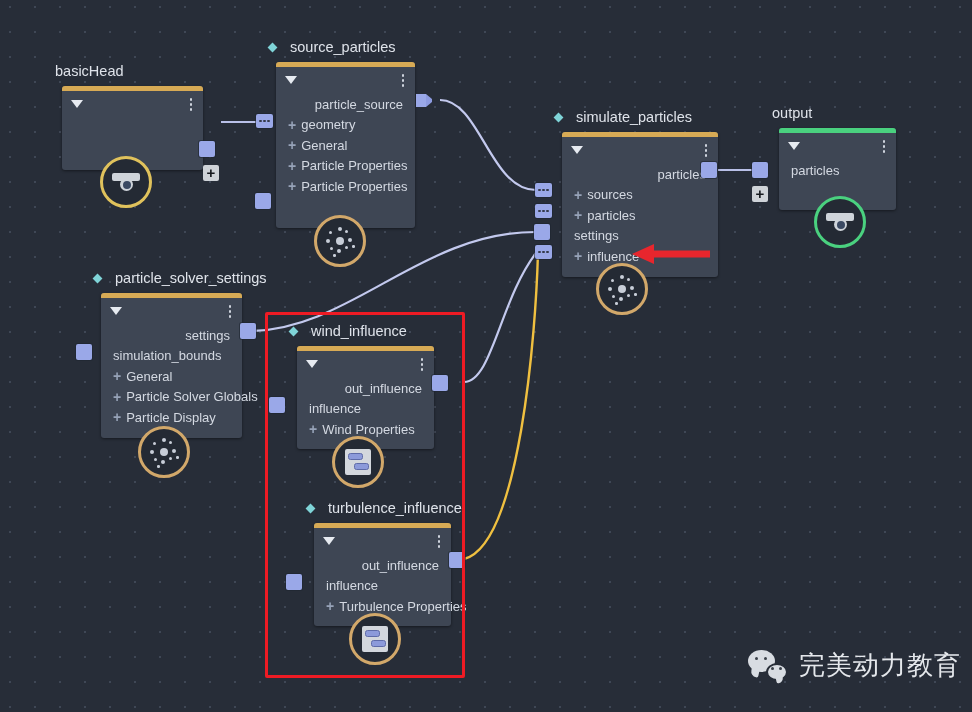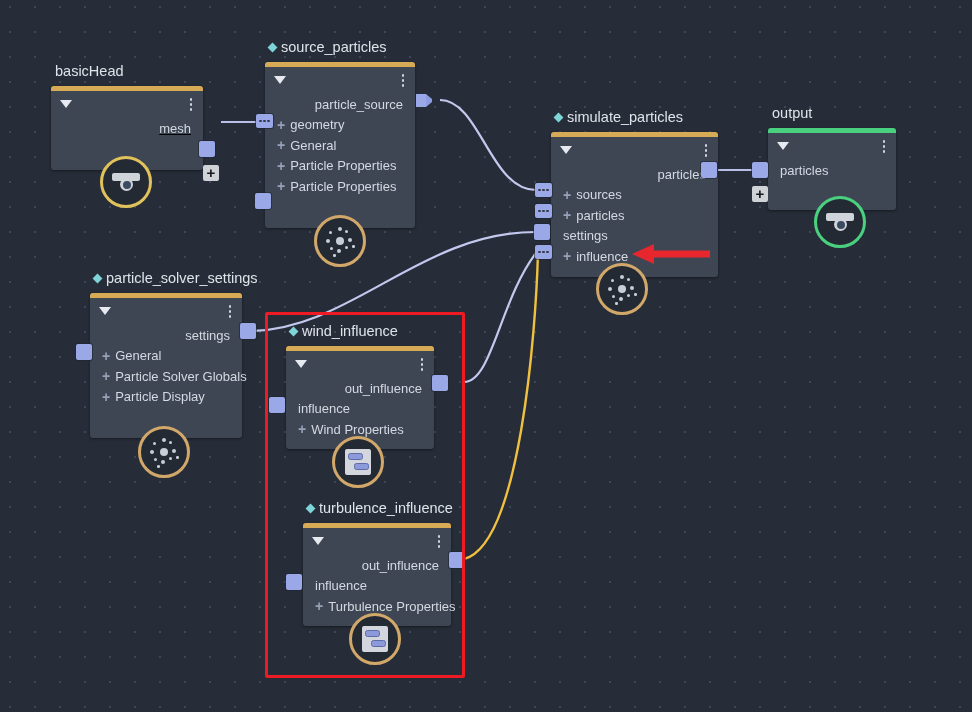--- a/index.html
+++ b/index.html
@@ -19,32 +19,33 @@
     background-position:9px 6px;
   }
   svg.wires{position:absolute;left:0;top:0;width:972px;height:712px;pointer-events:none;}
 
   
   .node{position:absolute;}
   .node-title{
     position:absolute;
     top:-23px;left:4px;
     color:#dfe3ea;font-size:14.5px;white-space:nowrap;
-    display:flex;align-items:center;gap:5px;
+    display:flex;align-items:center;gap:14px;
   }
   .diamond{
     width:7px;height:7px;background:#7fd4d8;
     transform:rotate(45deg);display:inline-block;flex:0 0 auto;
     margin-top:1px;
   }
   .node-box{
     position:relative;
     background:#3e4654;
     border-radius:3px;
     box-shadow:0 1px 3px rgba(0,0,0,.45);
+    margin-left:11px;
   }
   .node-bar{
     height:5px;border-radius:3px 3px 0 0;
     background:#d7aa55;
   }
   .node-bar.green{background:#4ad17f;}
   .node-hdr{height:27px;position:relative;}
   .caret{
     position:absolute;left:9px;top:9px;
     width:0;height:0;border-left:6.5px solid transparent;border-right:6.5px solid transparent;
@@ -166,23 +167,20 @@
     </div>
     <div class="node-box" style="height:84px;">
       <div class="node-bar"></div>
       <div class="node-hdr">
         <span class="caret"></span>
         <span class="dots3">
             <i></i>
             <i></i>
             <i></i>
           </span>
-      </div>
-      <div class="row out">
-        <span>mesh</span>
       </div>
     </div>
     <div class="port sq" style="left:148px;top:55px;"></div>
     <div class="plusbtn" style="left:152px;top:79px;">+</div>
     <div class="badge" style="left:49px;top:70px;">
       <span class="cam">
         <span class="bar"></span>
           <span class="lens"></span>
       </span>
     </div>
@@ -358,20 +356,23 @@
         <span class="dots3">
             <i></i>
             <i></i>
             <i></i>
           </span>
       </div>
       <div class="row out">
         <span>settings</span>
       </div>
       <div class="row">
+        <span>simulation_bounds</span>
+      </div>
+      <div class="row">
         <span class="pl">+</span>
         <span>General</span>
       </div>
       <div class="row">
         <span class="pl">+</span>
         <span>Particle Solver Globals</span>
       </div>
       <div class="row">
         <span class="pl">+</span>
         <span>Particle Display</span>
@@ -468,14 +469,25 @@
     </div>
   </div>
 
   <div class="redbox" style="left:265px;top:312px;width:200px;height:366px;"></div>
 
   <svg style="position:absolute;left:632px;top:242px;width:80px;height:24px;" viewBox="0 0 80 24">
     <path d="M0,12 L22,2 L22,22 Z" fill="#e8262d"></path>
     <rect x="20" y="8.5" width="58" height="7" fill="#e8262d"></rect>
   </svg>
 
+  <div class="wm" style="left:748px;top:648px;">
+    <span class="wxlogo">
+      <span class="b1"></span>
+      <em style="left:7px;top:7px;"></em>
+      <em style="left:16px;top:7px;"></em>
+      <span class="b2"></span>
+      <em style="left:23px;top:17px;"></em>
+      <em style="left:31px;top:17px;"></em>
+    </span>
+    <span class="wmtext">完美动力教育</span>
+  </div>
 
 </div>
 
 </body></html>

